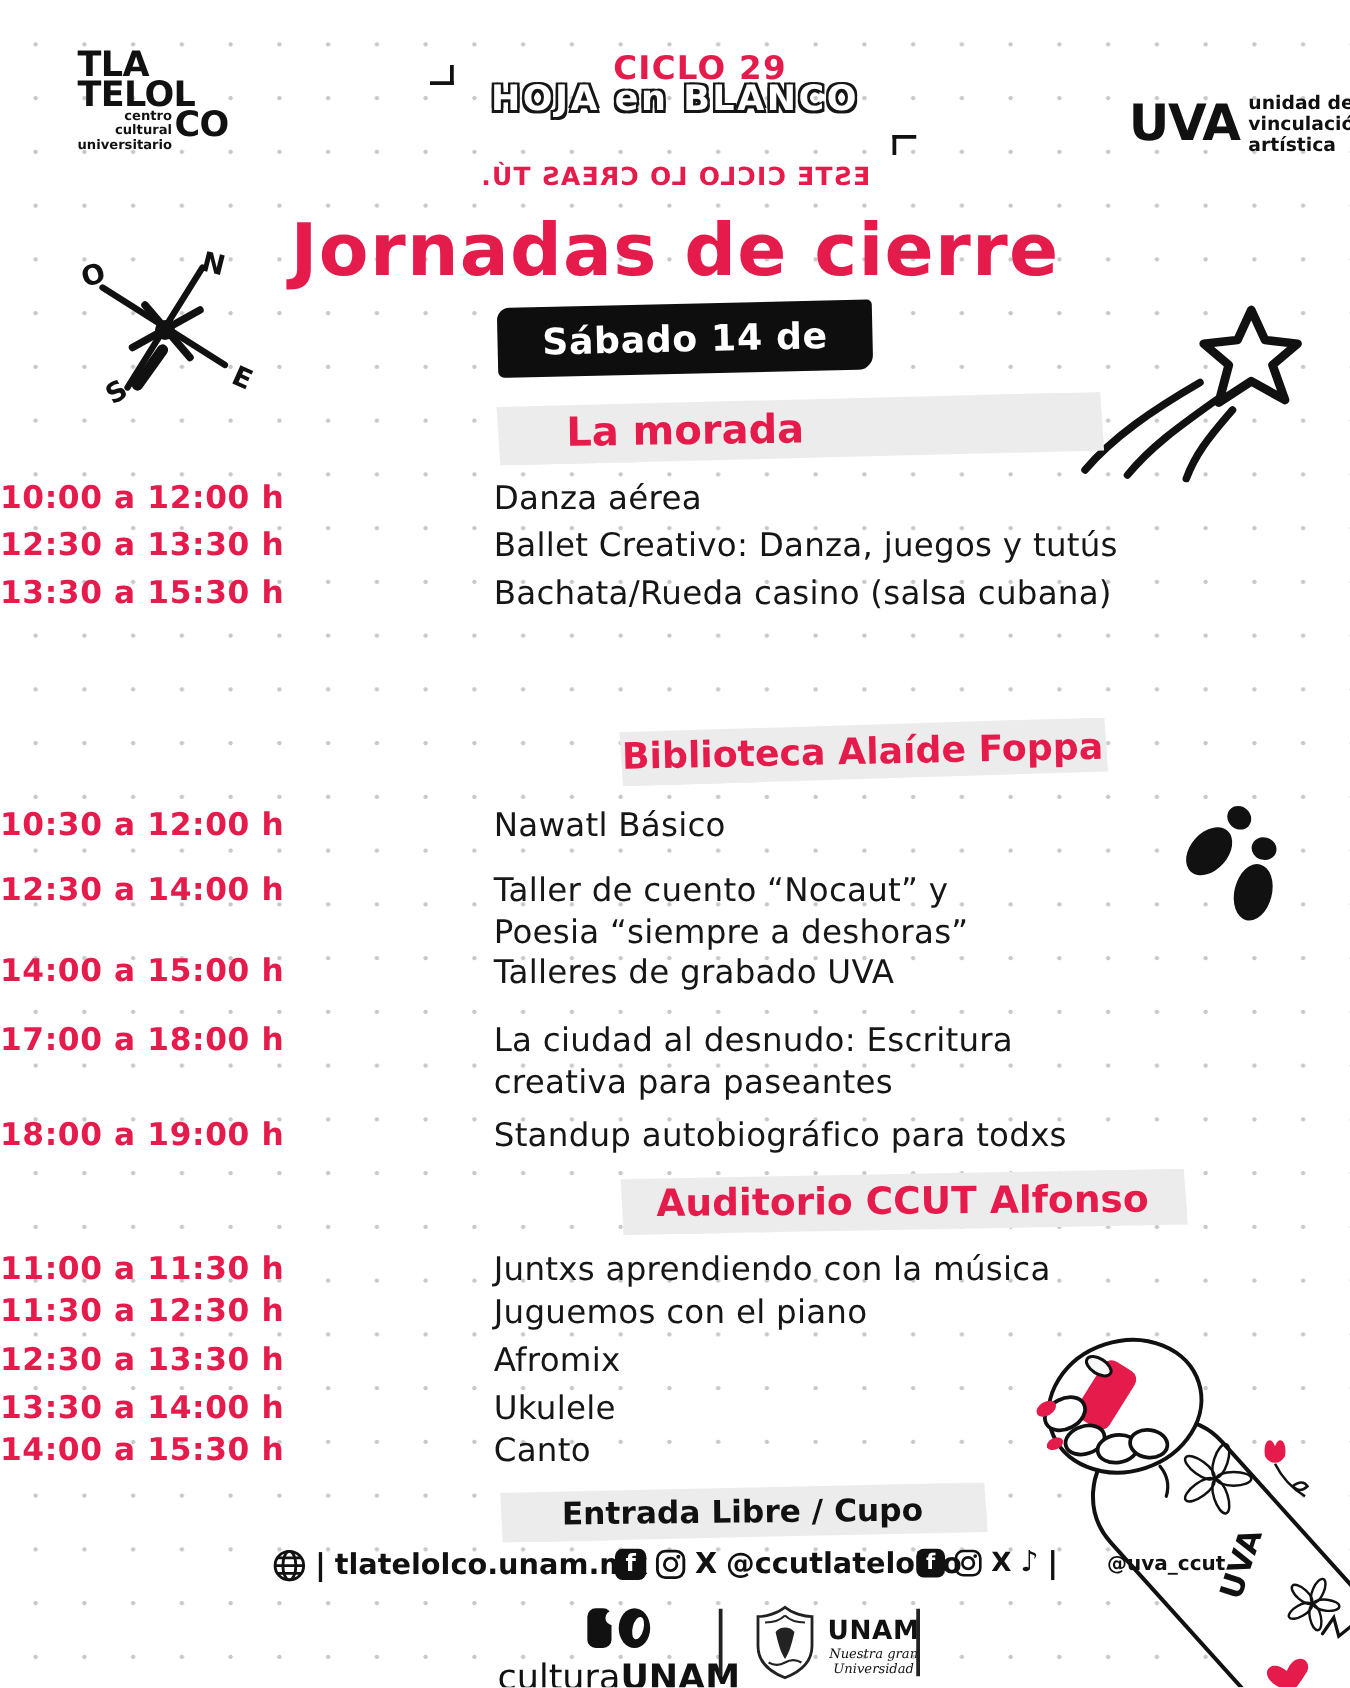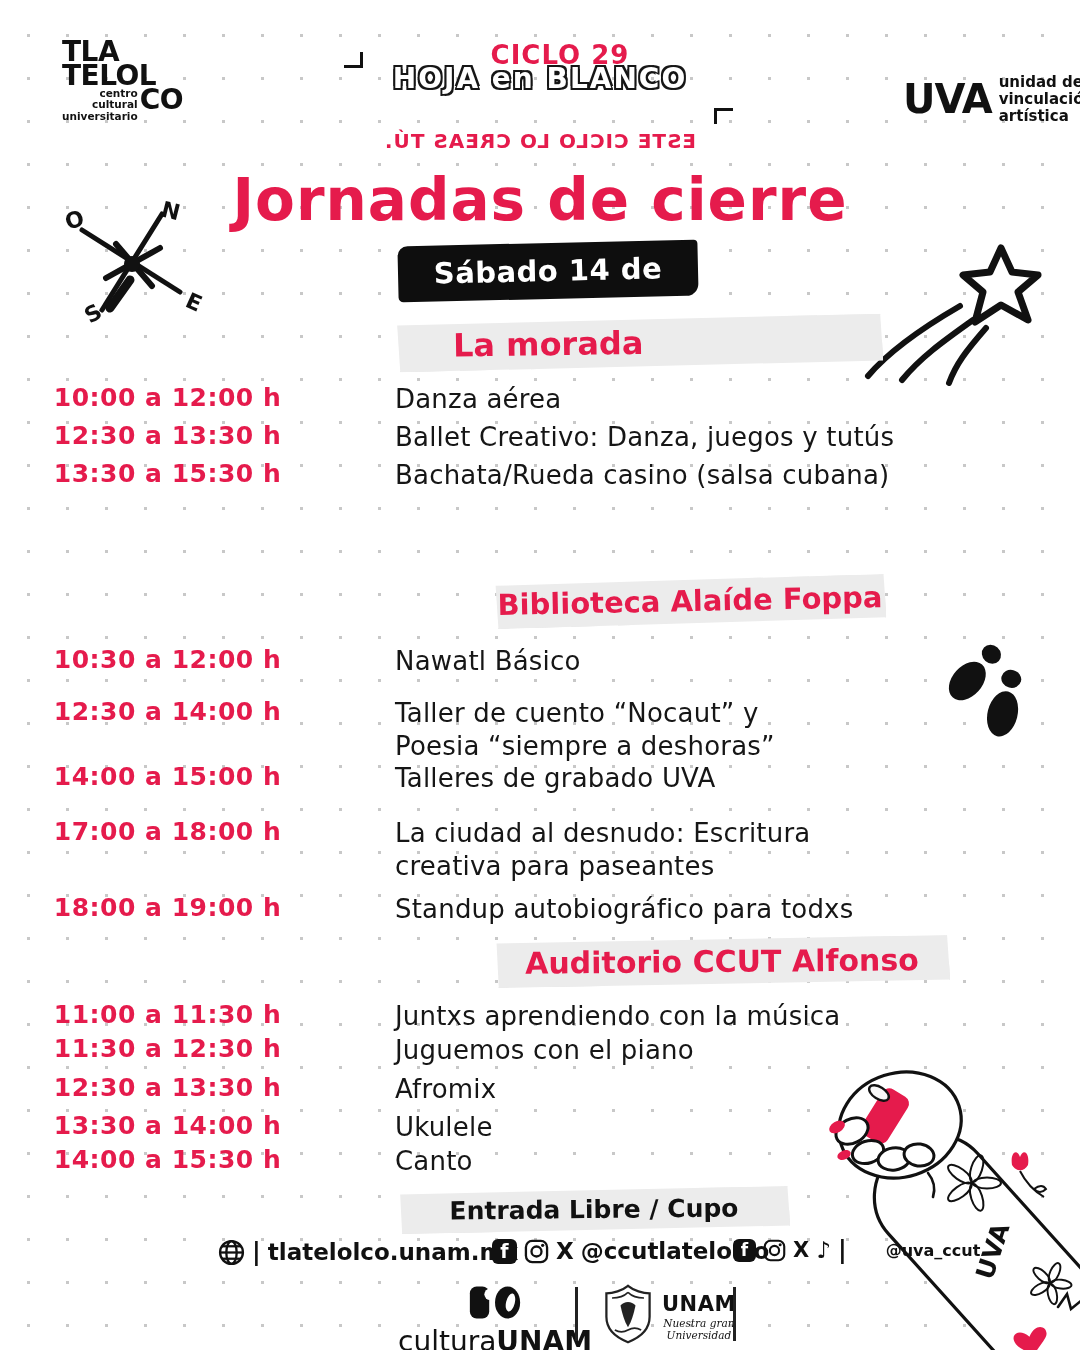--- a/index.html
+++ b/index.html
@@ -37,21 +37,21 @@
   }
   
   .tape{background:#ececec;box-shadow:0 1px 2px rgba(0,0,0,0.12);}
   .tape.red-text{color:#e51b4c;font-weight:bold;}
   .tape-lamorada{left:395px;top:317px;width:488px;height:52px;line-height:52px;font-size:32px;padding-left:58px;box-sizing:border-box;transform:rotate(-0.8deg);clip-path:polygon(0.5% 10%,99.5% 0%,100% 90%,1% 100%);}
   .tape-biblioteca{left:494px;top:578px;width:392px;height:47px;line-height:47px;font-size:29px;text-align:center;transform:rotate(-1.2deg);clip-path:polygon(0.5% 8%,99.5% 0%,100% 92%,1% 100%);}
   .tape-auditorio{left:494px;top:937px;width:456px;height:49px;line-height:49px;font-size:30px;text-align:center;transform:rotate(-0.5deg);clip-path:polygon(0.6% 9%,99.4% 0%,100% 91%,1% 100%);}
   .tape-entrada{left:398px;top:1188px;width:392px;height:44px;line-height:44px;font-size:25px;text-align:center;font-weight:bold;color:#111;transform:rotate(-0.6deg);clip-path:polygon(0.6% 10%,99.4% 0%,100% 90%,1% 100%);}
   
   .row{position:absolute;left:0;width:1080px;display:flex;align-items:flex-start;}
-  .time{width:335px;text-align:center;color:#e51b4c;font-size:25px;font-weight:bold;letter-spacing:0.5px;flex:0 0 335px;}
+  .time{width:335px;text-align:left;color:#e51b4c;font-size:25px;font-weight:bold;letter-spacing:0.5px;flex:0 0 335px;}
   .act{margin-left:60px;font-size:26px;color:#161616;line-height:1.28;white-space:pre-line;letter-spacing:0.2px;}
   
   .fgroup{display:flex;align-items:center;gap:7px;font-weight:bold;}
   .fgroup .sep{font-size:24px;font-weight:bold;}
   .ftext{font-size:23px;}
   .icon-fb{width:25px;height:25px;background:#111;color:#fff;border-radius:6px;display:flex;align-items:center;justify-content:center;font-size:19px;font-weight:bold;}
   .icon-x{font-size:23px;font-weight:bold;color:#111;}
   .icon-tt{font-size:23px;font-weight:bold;color:#111;}
   .cultura{left:420px;top:1283px;width:150px;display:flex;flex-direction:column;align-items:center;gap:2px;}
   .cultura-word{font-size:28px;letter-spacing:0;}

